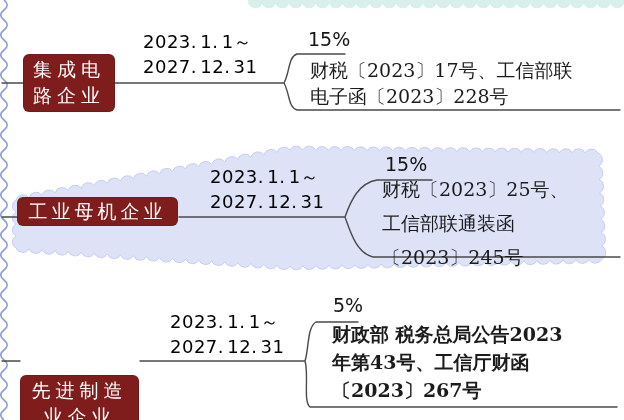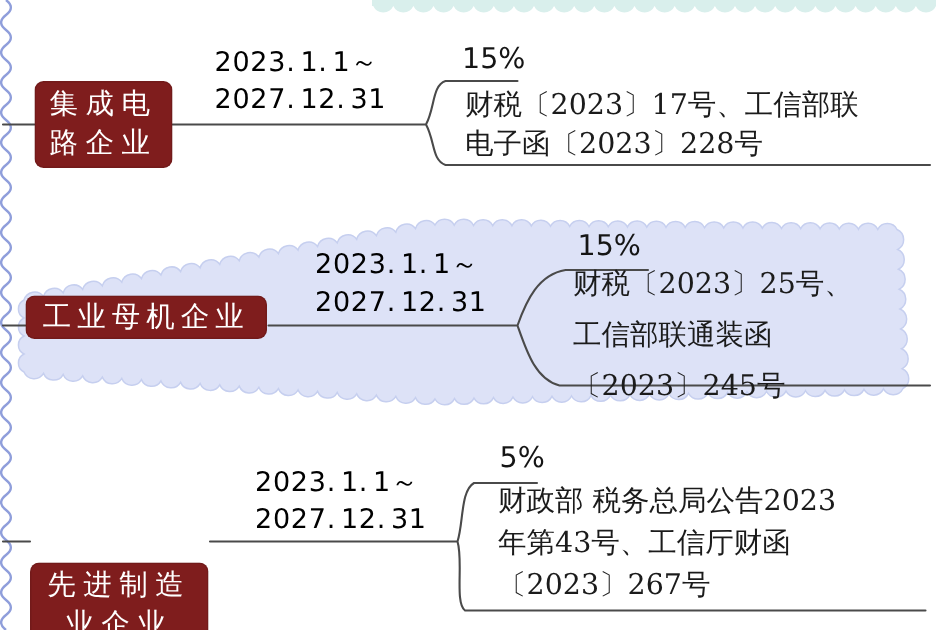--- a/index.html
+++ b/index.html
@@ -23,21 +23,21 @@
 
   .rate{position:absolute;color:#151515;font-size:19px;line-height:19px;}
   #rate1{left:308px;top:30px;}
   #rate2{left:385px;top:155px;}
   #rate3{left:333px;top:296px;}
 
   .docs{position:absolute;color:#1b1b1b;white-space:pre-line;
         font-family:"DejaVu Serif","Liberation Serif",serif;font-size:19px;}
   #docs1{left:310px;top:57px;line-height:26px;}
   #docs2{left:382px;top:172px;line-height:34px;}
-  #docs3{left:332px;top:320px;line-height:28px;}
+  #docs3{left:332px;top:320px;line-height:28px;font-weight:bold;}
 
   #watermark{position:absolute;left:3px;top:393px;display:flex;align-items:center;gap:3px;
              color:#c7c7d0;}
   #watermark .wm-text{font-size:15px;font-weight:bold;letter-spacing:2px;
              font-family:"DejaVu Serif","Liberation Serif",serif;
              text-shadow:1px 1px 0 #efeff4;}
 </style>
 </head>
 <body>
 

